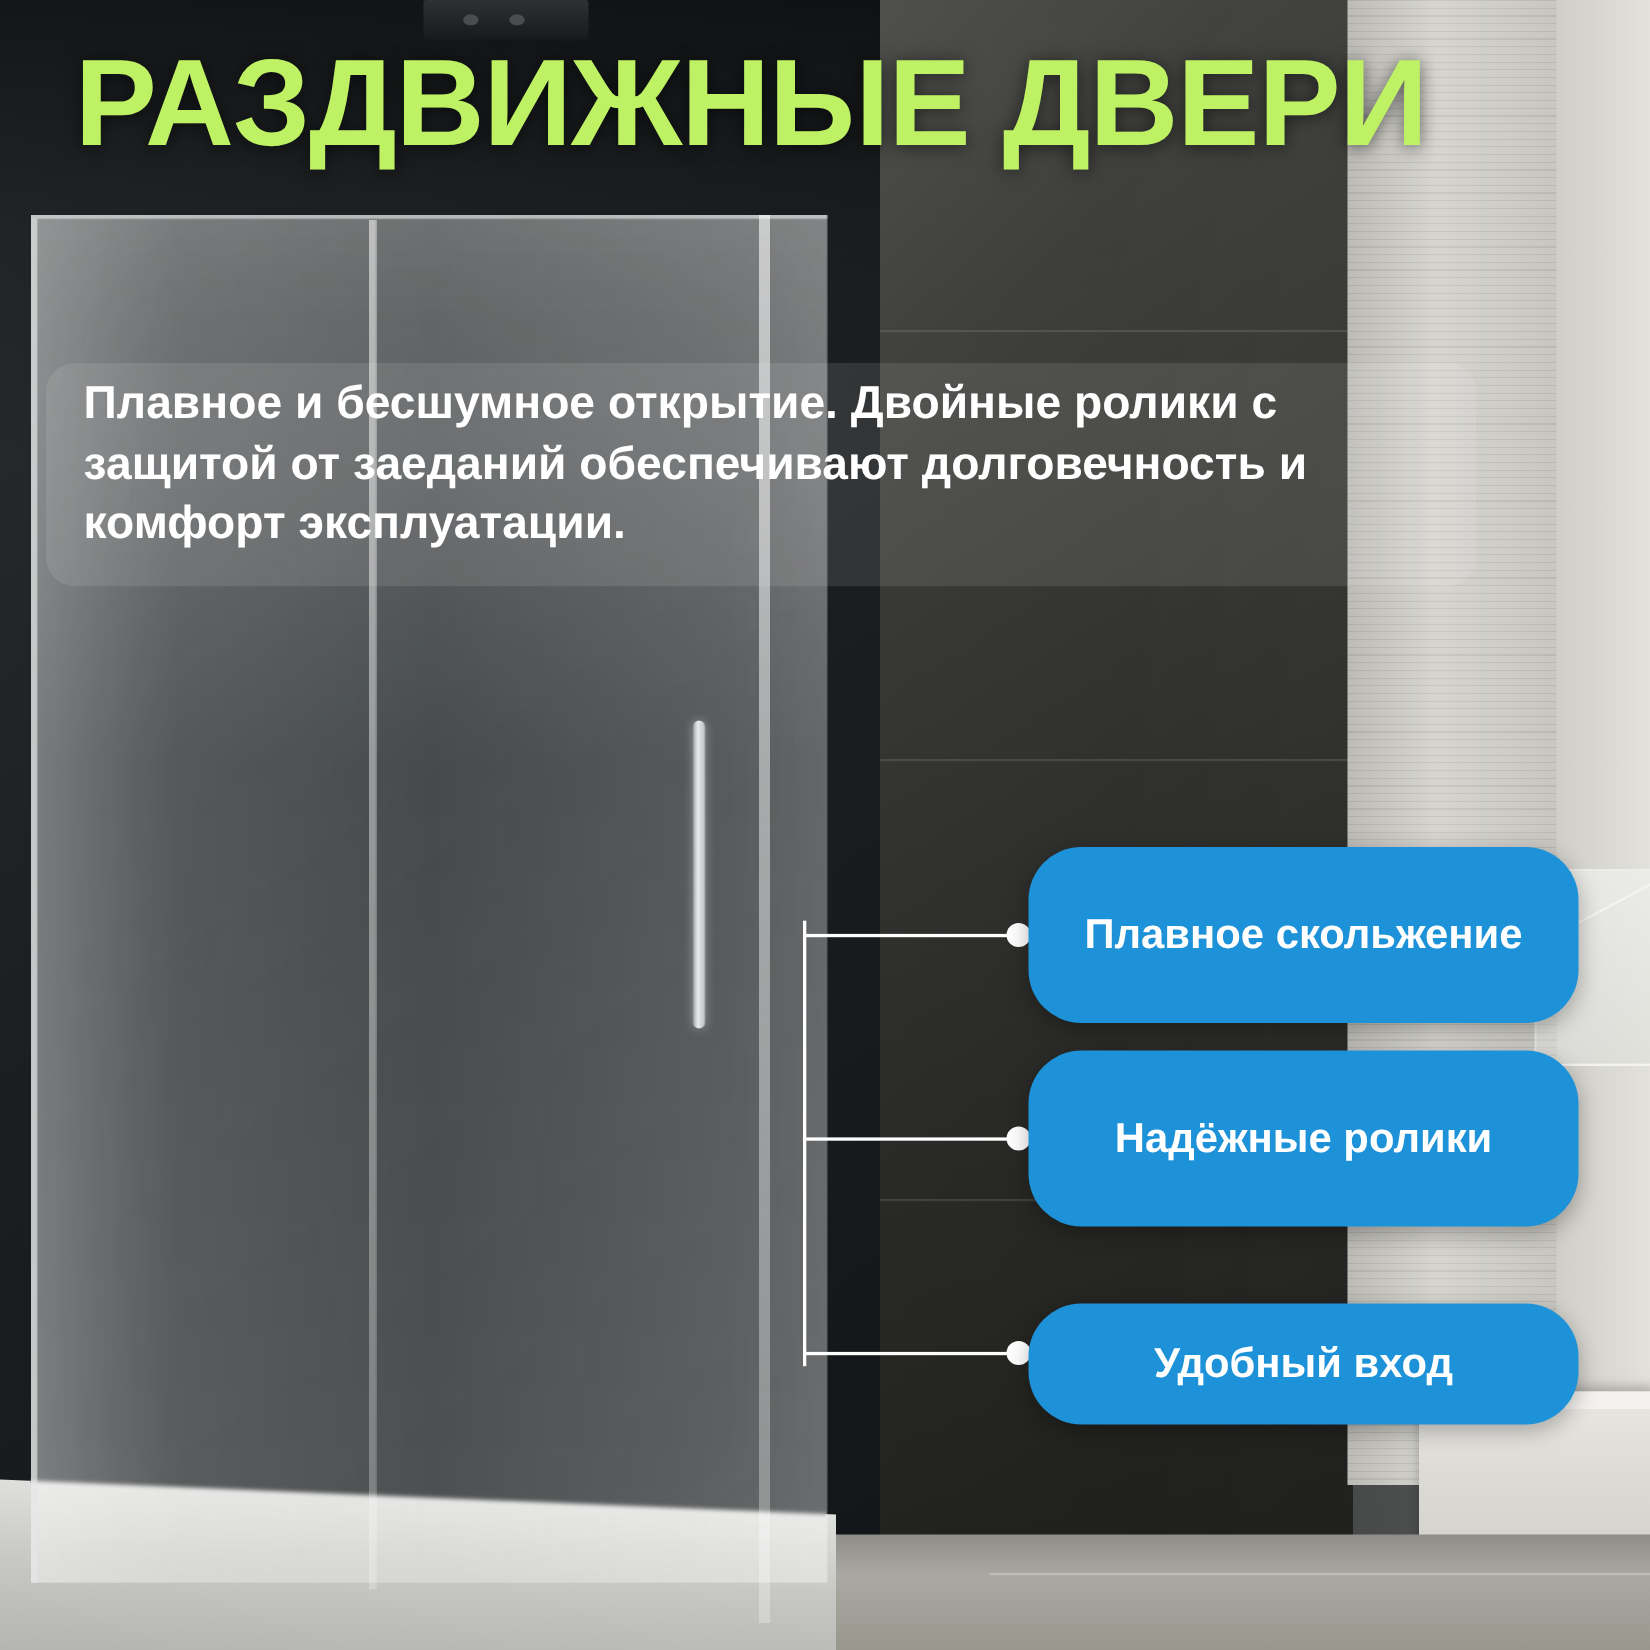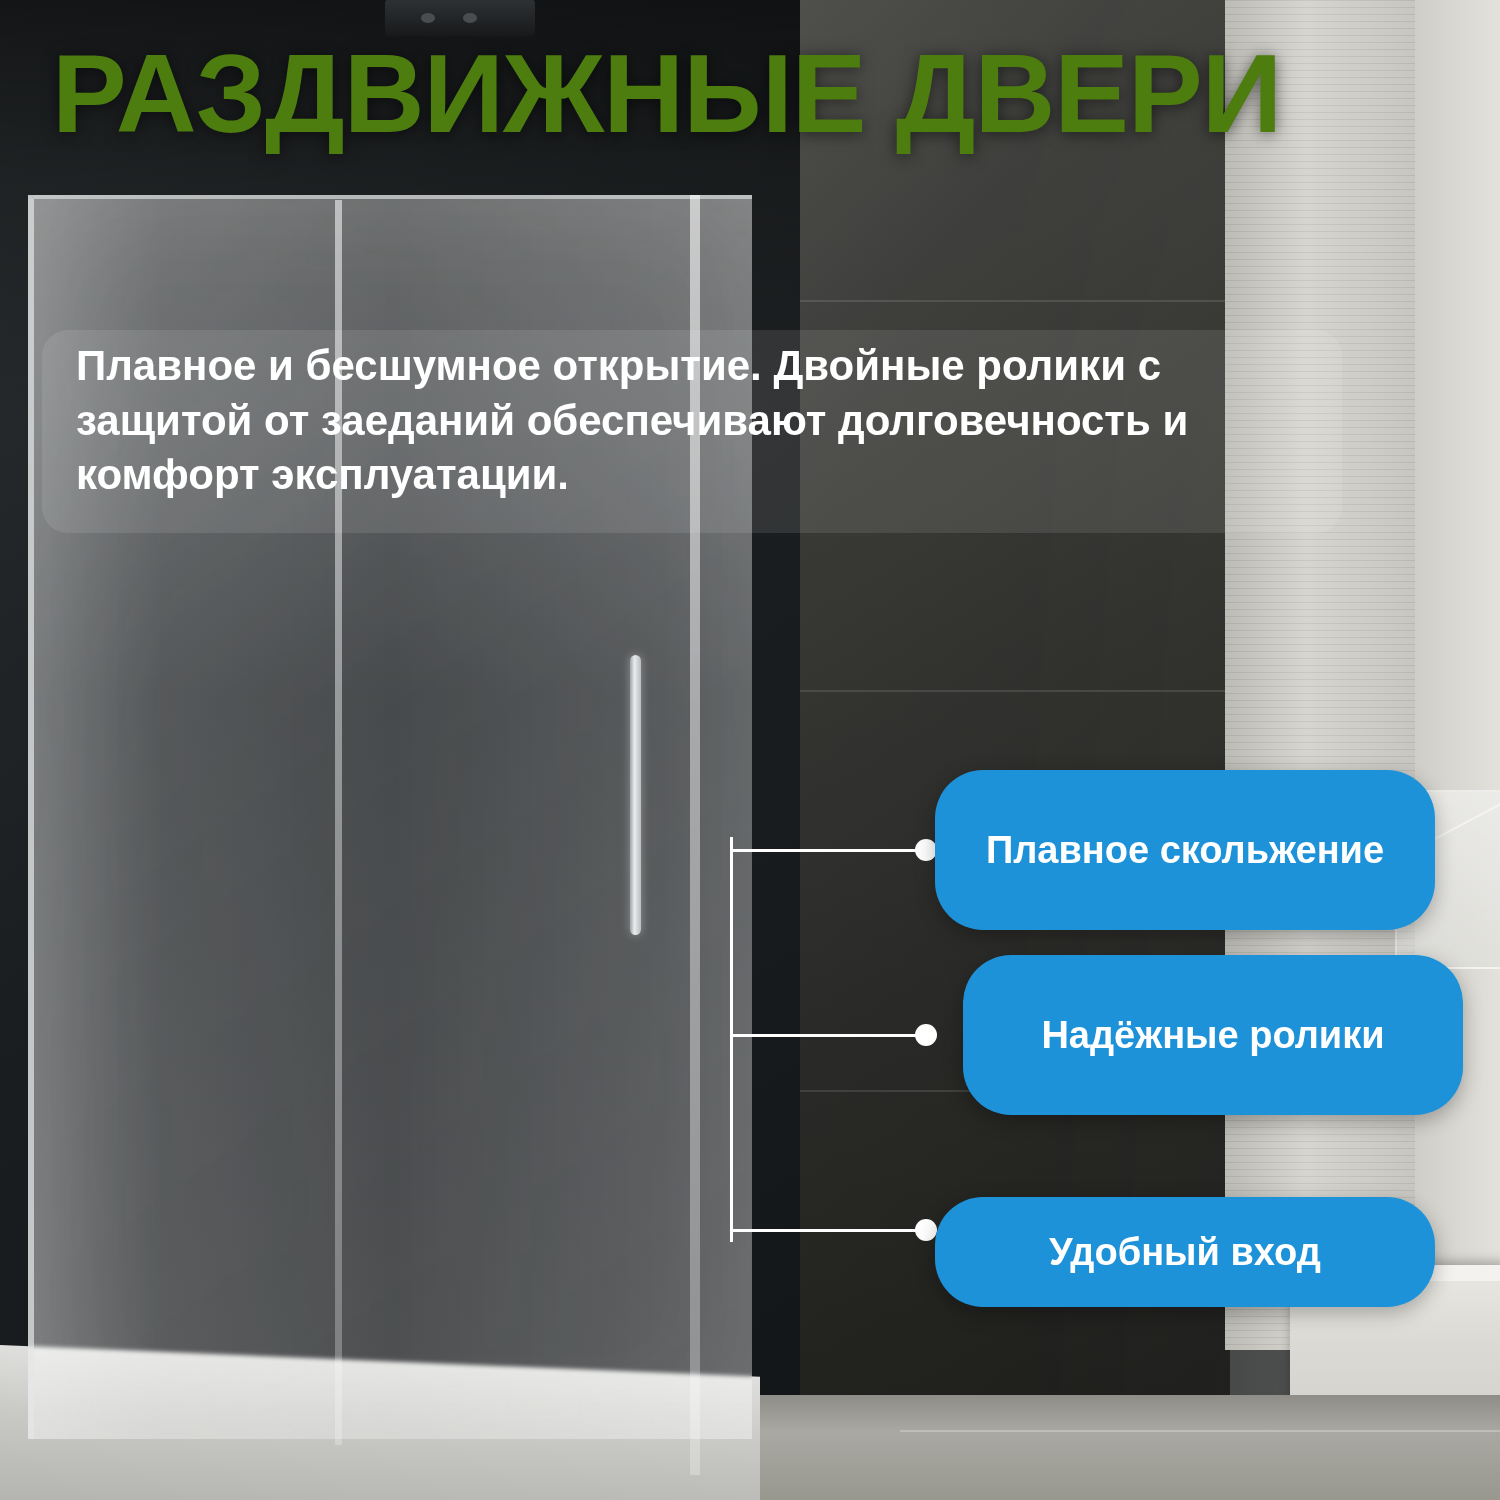--- a/index.html
+++ b/index.html
@@ -187,24 +187,24 @@
     top: 13px;
     width: 14px;
     height: 10px;
     border-radius: 50%;
     background: #4a4d4f;
   }
 
   
   .title {
     position: absolute;
-    left: 52px;
+    left: 68px;
     top: 38px;
     width: 1420px;
-    color: #4d7c0f;
+    color: #bef264;
     font-size: 112px;
     font-weight: bold;
     letter-spacing: -1px;
     line-height: 1.0;
     white-space: nowrap;
     text-shadow: 0 2px 16px rgba(0,0,0,0.55);
   }
 
   
   .desc-card {
@@ -261,22 +261,22 @@
     line-height: 1.22;
     text-align: left;
     display: flex;
     align-items: center;
     justify-content: center;
     padding: 18px 26px;
     box-sizing: border-box;
     box-shadow: 0 6px 20px rgba(0,0,0,0.28);
   }
   .badge-1 { left: 205px; top: 5px;   width: 500px; height: 160px; }
-  .badge-2 { left: 205px; top: 190px; width: 500px; height: 160px; margin-left: 28px; }
-  .badge-3 { left: 205px; top: 432px; width: 500px; height: 110px; }
+  .badge-2 { left: 205px; top: 190px; width: 500px; height: 160px; }
+  .badge-3 { left: 205px; top: 420px; width: 500px; height: 110px; }
 </style>
 </head>
 <body>
 
 <div class="poster">
 
   <div class="photo">
     <div class="wall-dark">
       <div class="seam" style="top:300px"></div>
       <div class="seam" style="top:690px"></div>

